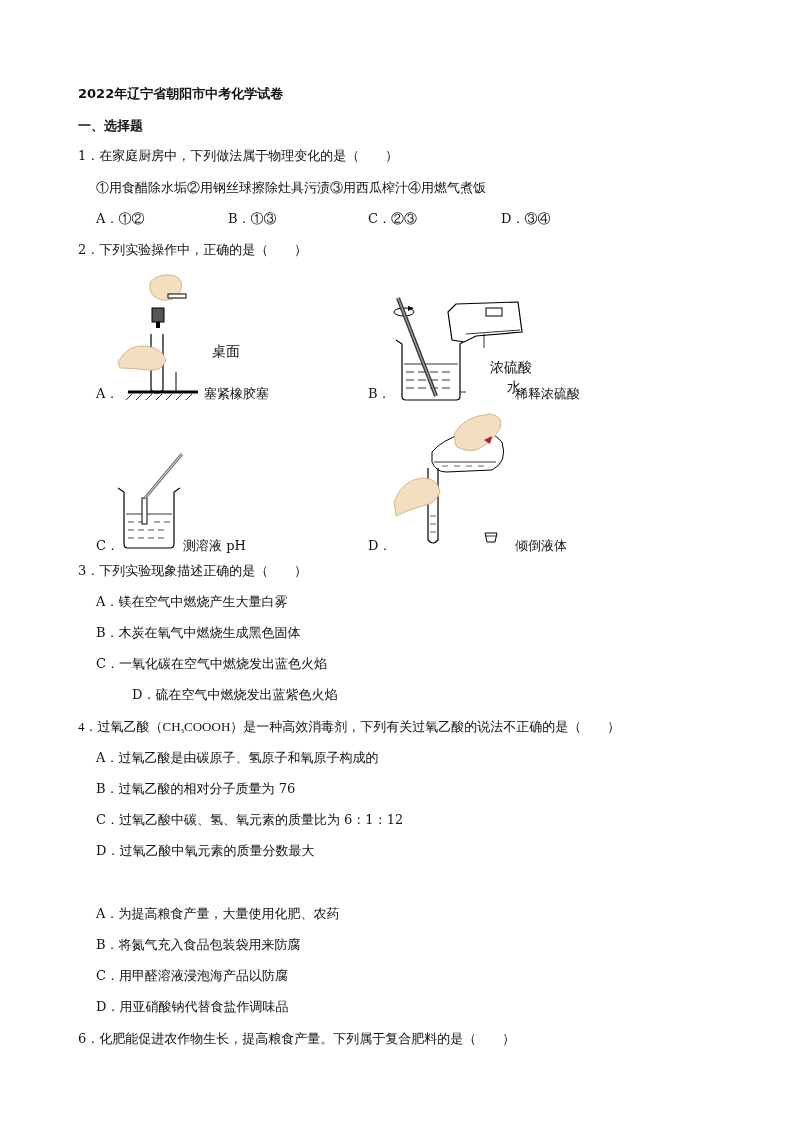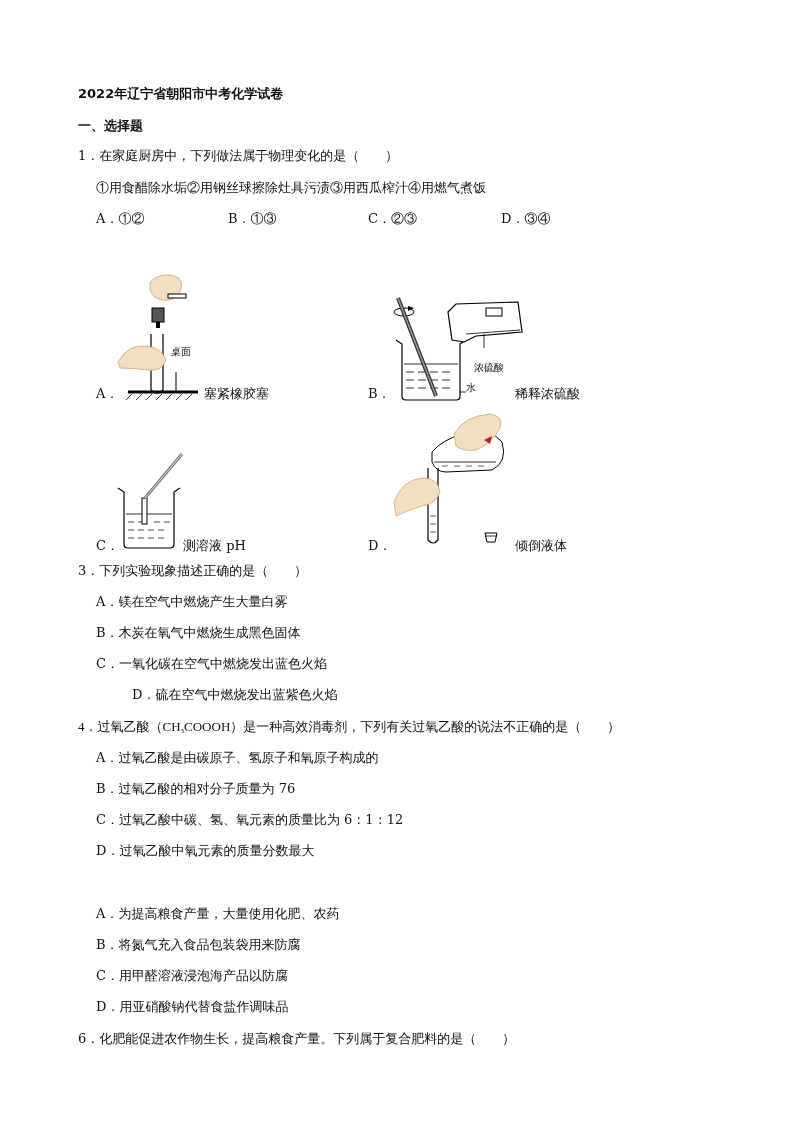--- a/index.html
+++ b/index.html
@@ -3,40 +3,43 @@
 <meta charset="utf-8">
 <style>
   html, body { margin: 0; padding: 0; background: #ffffff; }
   body { width: 793px; height: 1122px; position: relative; overflow: hidden;
          font-family: "DejaVu Serif", "Liberation Serif", serif; color: #111; font-size: 13px; }
   .page { position: absolute; left: 0; top: 0; width: 793px; height: 1122px; }
   .t { position: absolute; white-space: nowrap; line-height: 16px; text-align: center; }
   .title { font-family: "DejaVu Sans", "Liberation Sans", sans-serif; font-weight: bold; font-size: 13px; }
   .opt { position: absolute; white-space: nowrap; line-height: 16px; }
   .fig { position: absolute; }
-  .lbl-sans { font-family: Liberation Serif, serif; font-size: 10px; }
+  .lbl-sans { font-family: Liberation Mono, monospace; font-size: 14px; margin-left: 41px; }
   sub { font-size: 7px; vertical-align: -2px; }
 </style>
 </head>
 <body>
 
 <div class="page">
 
   <div class="t title" style="left:78px; top:86px;">2022年辽宁省朝阳市中考化学试卷</div>
   <div class="t title" style="left:78px; top:118px;">一、选择题</div>
 
   <div class="t" style="left:78px; top:148px;">
     <span>1．</span><span>在家庭厨房中，下列做法属于物理变化的是（　　）</span>
   </div>
   <div class="t" style="left:96px; top:180px;">①用食醋除水垢②用钢丝球擦除灶具污渍③用西瓜榨汁④用燃气煮饭</div>
   <div class="opt" style="left:96px; top:211px;"><span>A．</span><span>①②</span></div>
   <div class="opt" style="left:228px; top:211px;"><span>B．</span><span>①③</span></div>
   <div class="opt" style="left:368px; top:211px;"><span>C．</span><span>②③</span></div>
   <div class="opt" style="left:501px; top:211px;"><span>D．</span><span>③④</span></div>
 
+  <div class="t" style="left:78px; top:242px;">
+    <span>2．</span><span>下列实验操作中，正确的是（　　）</span>
+  </div>
 
   <div class="opt" style="left:96px; top:386px;">A．</div>
   <svg class="fig" style="left:110px; top:272px;" width="110" height="135" viewBox="0 0 110 135">
 
     <path d="M40 10 Q50 0 65 4 Q75 8 70 20 Q64 30 52 28 Q42 26 40 18 Z" fill="#f3dfbf" stroke="#c9a97a" stroke-width="0.8"></path>
     <rect x="58" y="22" width="18" height="4" fill="#fff" stroke="#000" stroke-width="1"></rect>
 
     <rect x="42" y="36" width="12" height="14" fill="#555" stroke="#000" stroke-width="1"></rect>
     <rect x="46" y="50" width="4" height="6" fill="#000"></rect>
 
@@ -84,21 +87,21 @@
 
     <line x1="10" y1="6" x2="48" y2="104" stroke="#333" stroke-width="4"></line>
     <line x1="10" y1="6" x2="48" y2="104" stroke="#999" stroke-width="1.5"></line>
 
     <path d="M60 20 L68 12 L130 10 L134 40 L88 44 L76 50 L64 48 Z" fill="#fff" stroke="#000" stroke-width="1.2"></path>
     <rect x="98" y="16" width="16" height="8" fill="#fff" stroke="#000" stroke-width="1"></rect>
     <line x1="78" y1="42" x2="132" y2="38" stroke="#000" stroke-width="0.8"></line>
     <line x1="96" y1="42" x2="96" y2="56" stroke="#000" stroke-width="0.8"></line>
     <line x1="72" y1="100" x2="78" y2="100" stroke="#000" stroke-width="0.8"></line>
   </svg>
-  <div class="t lbl-sans" style="left:474px; top:360px;">浓硫酸</div>
+  <div class="t lbl-sans" style="left:449px; top:360px;">浓硫酸</div>
   <div class="t lbl-sans" style="left:466px; top:380px;">水</div>
   <div class="opt" style="left:515px; top:386px;">稀释浓硫酸</div>
 
   <div class="opt" style="left:96px; top:538px;">C．</div>
   <svg class="fig" style="left:116px; top:452px;" width="70" height="100" viewBox="0 0 70 100">
     <path d="M2 36 L8 40 L8 92 Q8 96 12 96 L54 96 Q58 96 58 92 L58 40 L64 36" fill="none" stroke="#000" stroke-width="1.2"></path>
     <line x1="10" y1="62" x2="56" y2="62" stroke="#000" stroke-width="0.8"></line>
     <g stroke="#000" stroke-width="0.7">
       <line x1="12" y1="70" x2="18" y2="70"></line>
         <line x1="22" y1="70" x2="28" y2="70"></line>

